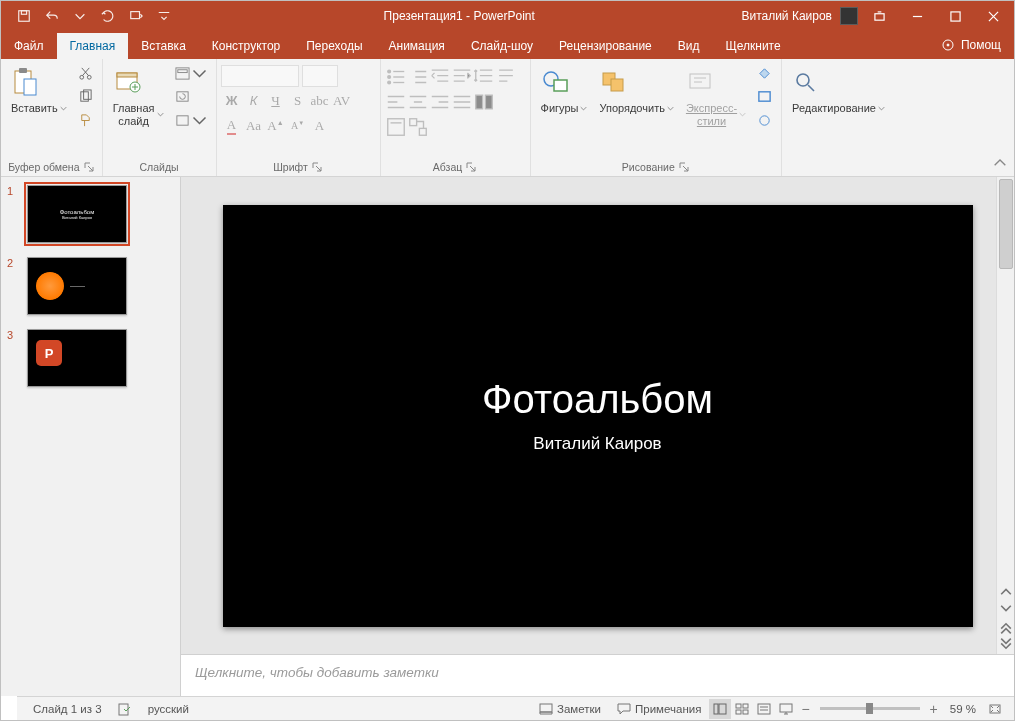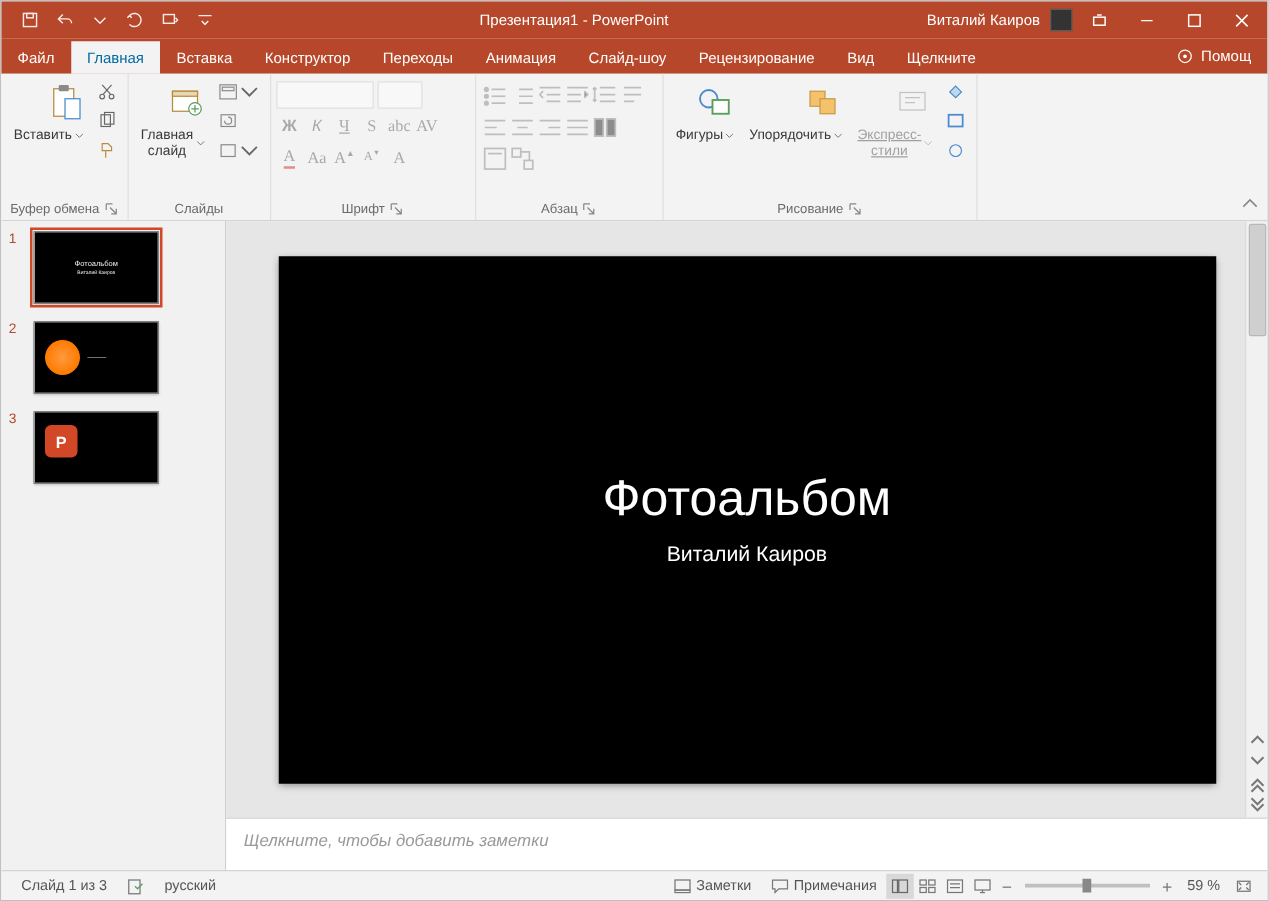--- a/index.html
+++ b/index.html
@@ -24,21 +24,21 @@
 .ribbon-tabs .spacer { flex:1; }
 .ribbon-tabs .tab.icon { display:flex; align-items:center; gap:5px; }
 
 
 .ribbon { height:118px; background:#f3f3f3; border-bottom:1px solid #d4d4d4; display:flex; position:relative; }
 .ribbon-group { display:flex; flex-direction:column; border-right:1px solid #e0e0e0; padding:3px 4px 1px 4px; }
 .group-body { flex:1; display:flex; align-items:flex-start; }
 .group-title { font-size:10.5px; color:#6a6a6a; text-align:center; height:16px; display:flex; align-items:center; justify-content:center; gap:4px; }
 .launcher { width:11px;height:11px; display:inline-flex; }
 .launcher svg { width:10px;height:10px; stroke:#888; fill:none; stroke-width:1; }
-.big-btn { display:flex; flex-direction:column; align-items:flex-end; font-size:11px; color:#3a3a3a; padding:3px 6px; gap:3px; }
+.big-btn { display:flex; flex-direction:column; align-items:flex-start; font-size:11px; color:#3a3a3a; padding:3px 6px; gap:3px; }
 .big-btn .icon-slot { height:34px; display:flex; align-items:center; justify-content:center; }
 .big-btn .label-slot { display:flex; align-items:center; gap:2px; line-height:1.15; text-align:center; }
 .big-btn.disabled { opacity:.45;text-decoration:underline; }
 .small-col { display:flex; flex-direction:column; justify-content:space-around; height:70px; padding:0 2px; }
 .small-item { height:22px; display:flex; align-items:center; padding:0 3px; }
 .small-item svg { width:15px; height:15px; }
 .caret-d { width:7px;height:7px; }
 .font-row { display:flex; gap:3px; align-items:center; }
 .fcombo { border:1px solid #c8c8c8; background:#fff; height:22px; font-size:12px; display:flex; align-items:center; padding:0 4px; opacity:.45; }
 .fcombo.name{width:78px;} .fcombo.size{width:36px;}
@@ -62,21 +62,21 @@
 .canvas-scroll { flex:1; position:relative; display:flex; align-items:center; justify-content:center; overflow:hidden; }
 .slide-canvas { width:750px; height:422px; background:#000; box-shadow:0 2px 6px rgba(0,0,0,.4); display:flex; flex-direction:column; align-items:center; justify-content:center; color:#fff; }
 .slide-title { font-size:40px; font-weight:300; }
 .slide-sub { font-size:17px; margin-top:12px; }
 .vscroll { position:absolute; right:0; top:0; bottom:0; width:18px; background:#f1f1f1; border-left:1px solid #dcdcdc; display:flex; flex-direction:column; align-items:center; }
 .vscroll .thumb-bar{ margin-top:2px; width:14px; height:90px; background:#cfcfcf; border:1px solid #b8b8b8; border-radius:2px;}
 .vscroll .nav-btn{ width:16px;height:16px; display:flex;align-items:center;justify-content:center; margin:1px 0;}
 .notes-pane { height:42px; border-top:1px solid #d0d0d0; background:#fff; padding:10px 14px; font-size:13.5px; color:#9a9a9a; font-style:italic; cursor:text; }
 
 
-.status-bar { position:absolute; left:0; right:0; bottom:0; height:24px; background:#f3f3f3; border-top:1px solid #d4d4d4; display:flex; align-items:center; font-size:11.5px; color:#555; padding:0 8px; }
+.status-bar { position:absolute; left:16px; right:0; bottom:0; height:24px; background:#f3f3f3; border-top:1px solid #d4d4d4; display:flex; align-items:center; font-size:11.5px; color:#555; padding:0 8px; }
 .status-item { padding:0 8px; display:flex; align-items:center; gap:4px; }
 .status-bar .spacer{flex:1;}
 .view-btn{width:22px;height:20px;display:flex;align-items:center;justify-content:center;}
 .zoom-slider{width:100px;height:3px;background:#c0c0c0;margin:0 6px;position:relative;}
 .zoom-slider .knob{position:absolute;left:46%;top:-4px;width:7px;height:11px;background:#888;}
 
 svg.icon { width:16px; height:16px; }
 </style>
 </head>
 <body>
@@ -479,20 +479,39 @@
     <div class="group-title">
         <span>Рисование</span>
         <span class="launcher">
           <svg viewBox="0 0 10 10">
             <path d="M1 1h5M1 1v5M4 4l5 5M9 5v4h-4"></path>
           </svg>
         </span>
       </div>
   </div>
 
+  <div class="ribbon-group" style="border-right:none">
+    <div class="group-body">
+      <div class="big-btn">
+        <div class="icon-slot">
+            <svg width="26" height="26" viewBox="0 0 26 26">
+              <circle cx="11" cy="11" r="6" fill="none" stroke="#5a7aa0" stroke-width="1.6"></circle>
+              <path d="M16 16l6 6" stroke="#5a7aa0" stroke-width="1.6"></path>
+            </svg>
+          </div>
+        <div class="label-slot">
+            <span>Редактирование</span>
+            <svg class="caret-d" viewBox="0 0 10 10" style="stroke:#666;fill:none">
+              <path d="M1 3l4 4 4-4"></path>
+            </svg>
+          </div>
+      </div>
+    </div>
+    <div class="group-title"></div>
+  </div>
 
   <div class="collapse-caret">
       <svg viewBox="0 0 12 12" style="stroke:#888;fill:none">
         <path d="M2 7l4-4 4 4"></path>
       </svg>
     </div>
 </div>
 
 <div class="workspace">
   <div class="thumb-pane">

